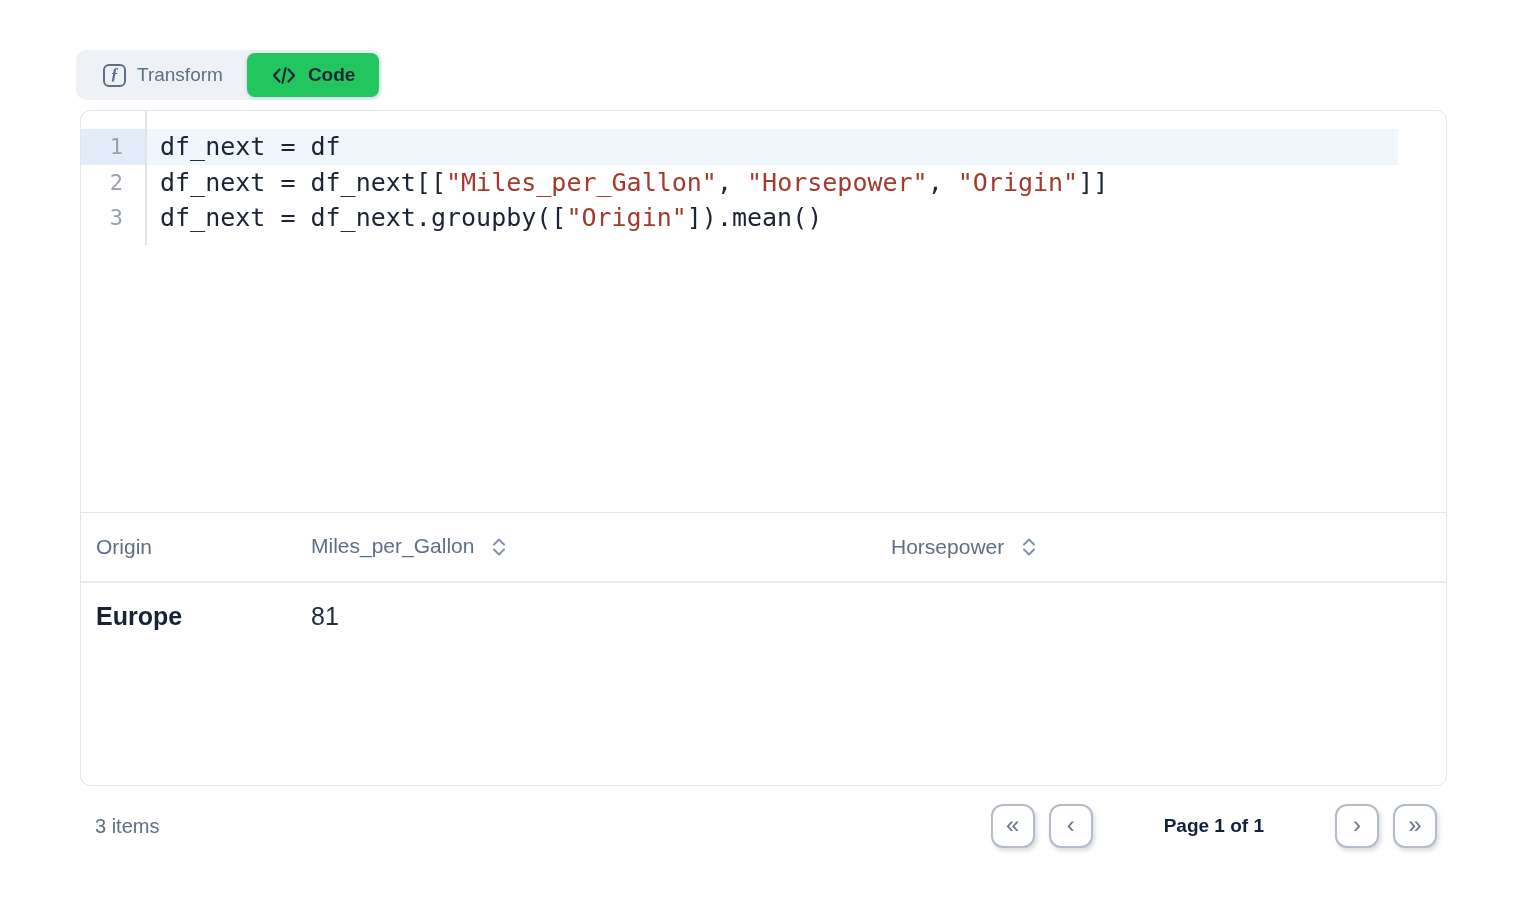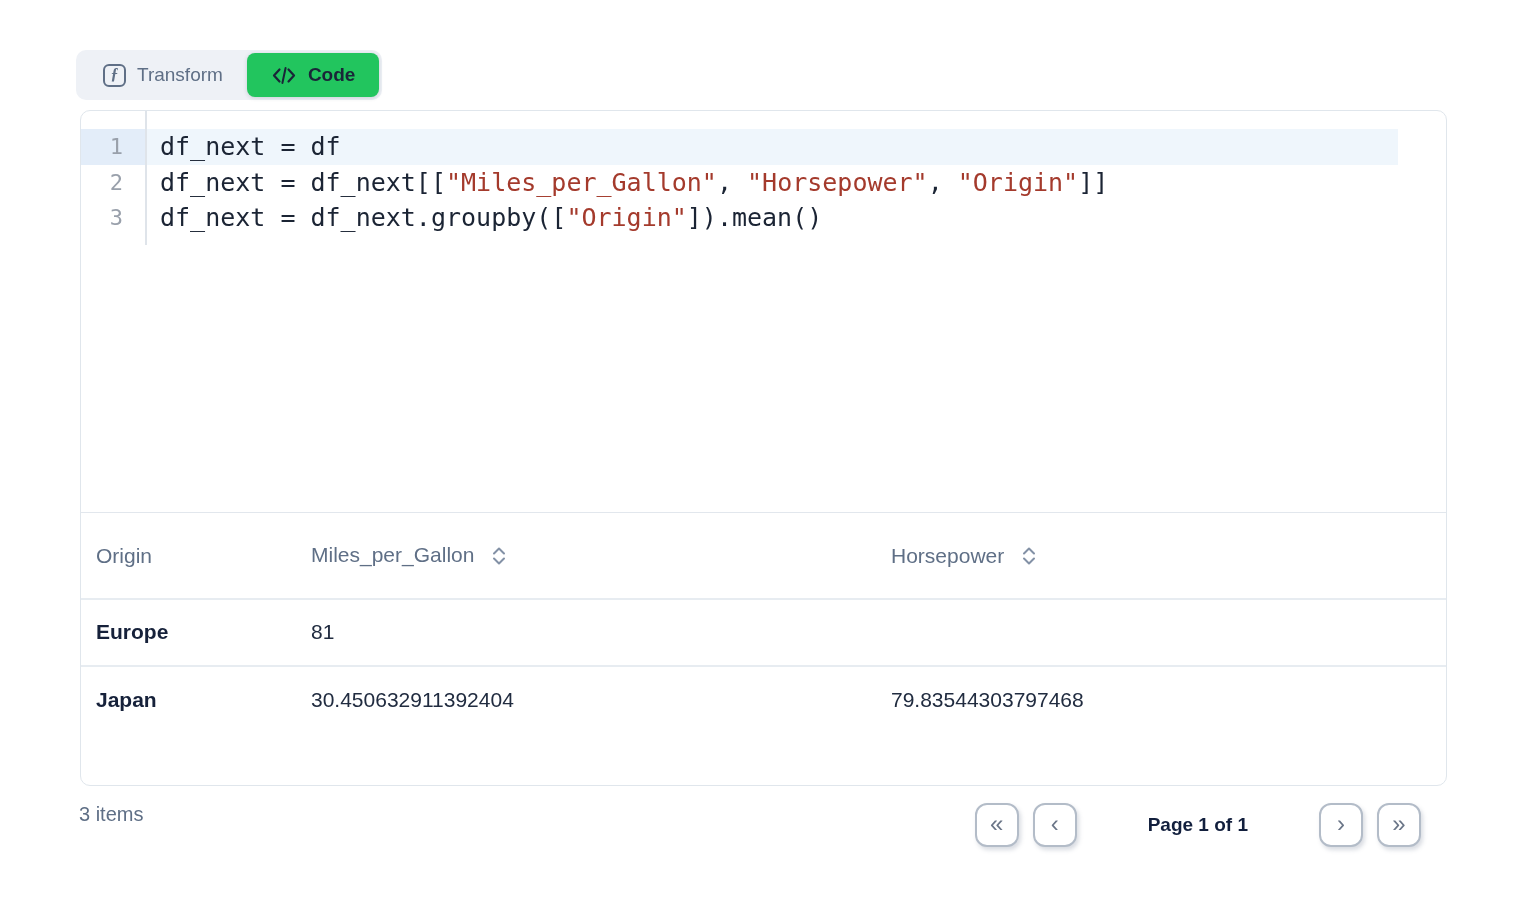--- a/index.html
+++ b/index.html
@@ -83,47 +83,47 @@
   .src span { white-space: pre; }
   .tok-string { color: #a43a2c; }
   .code-line.active .ln { background: #e3edf9; }
   .code-line.active .src {
     background: linear-gradient(to right, #eff6fc 0, #eff6fc calc(100% - 48px), transparent calc(100% - 48px));
   }
 
   
   .thead {
     display: flex; align-items: center;
-    height: 88px;
+    height: 71px;
     border-top: 1.5px solid #e2e7ed;
     border-bottom: 2px solid #e7ecf1;
     font-size: 21px; color: #5f6f86;
   }
   .col1 { flex: none; width: 230px; padding-left: 15px; }
   .col2 { flex: none; width: 580px; display: flex; align-items: flex-start; }
   .col3 { flex: 1; display: flex; align-items: center; }
   .sort-btn {
     margin-left: 15px;
     display: inline-flex; align-items: center; justify-content: center;
     background: none; border: none; cursor: pointer; padding: 2px;
   }
   .trow {
     display: flex; align-items: center;
     height: 66.5px;
-    font-size: 21px; color: #212c40;
+    font-size: 25px; color: #212c40;
     border-bottom: 2px solid #e7ecf1;
   }
   .trow:last-child { border-bottom: none; }
   .origin-cell { font-weight: 700; color: #16213a; }
 
   
   .footer {
-    position: absolute; left: 64px; top: 803px;
+    position: absolute; left: 80px; top: 803px;
     width: 1367px; height: 46px;
-    display: flex; align-items: flex-start; justify-content: space-between;
+    display: flex; align-items: center; justify-content: space-between;
     padding: 0 10px 0 15px;
   }
   .items-count { font-size: 20px; color: #5f6f86; }
   .pager { display: flex; align-items: center; gap: 14px; }
   .page-btn {
     width: 44px; height: 44px;
     border: 2px solid #b3bcc8;
     border-radius: 12px;
     background: #ffffff;
     color: #6b7688;
@@ -199,25 +199,20 @@
           <polyline points="3,13.5 8,18.5 13,13.5" fill="none" stroke="#8391a6" stroke-width="2" stroke-linecap="round" stroke-linejoin="round"></polyline>
         </svg>
       </button>
     </div>
   </div>
 
   <div class="trow">
     <div class="col1 origin-cell">Europe</div>
     <div class="col3">81</div>
   </div>
-  <div class="trow">
-    <div class="col1 origin-cell">Japan</div>
-    <div class="col2">30.450632911392404</div>
-    <div class="col3">79.83544303797468</div>
-  </div>
 
 </div>
 
 <div class="footer">
   <span class="items-count">3 items</span>
   <div class="pager">
     <button class="page-btn">
       <span>«</span>
     </button>
     <button class="page-btn">

